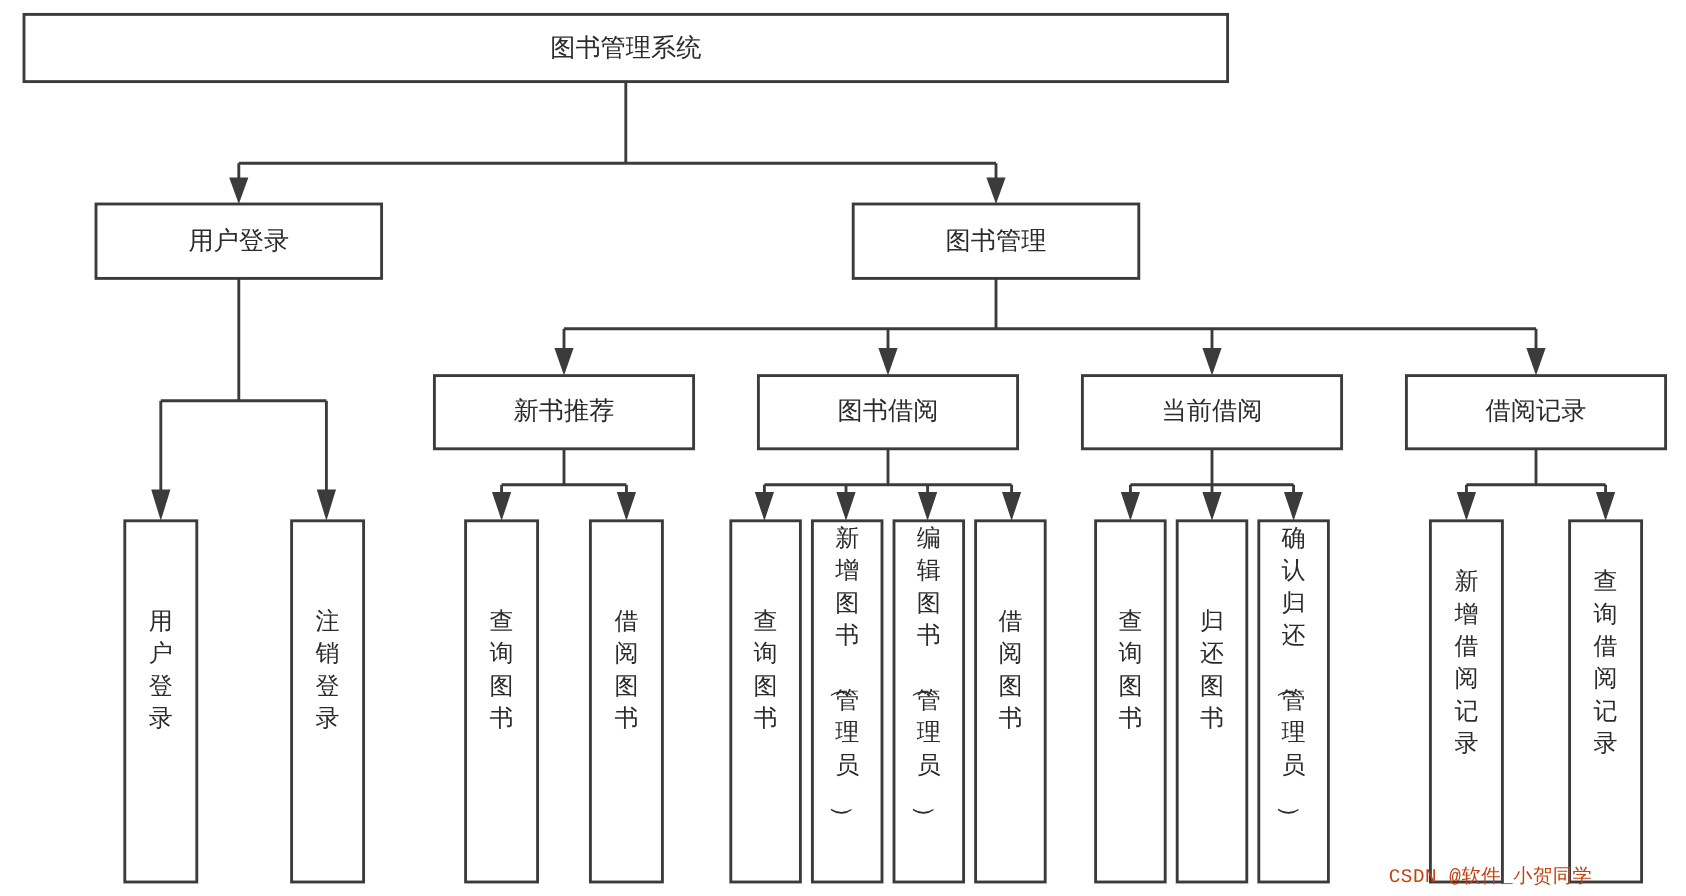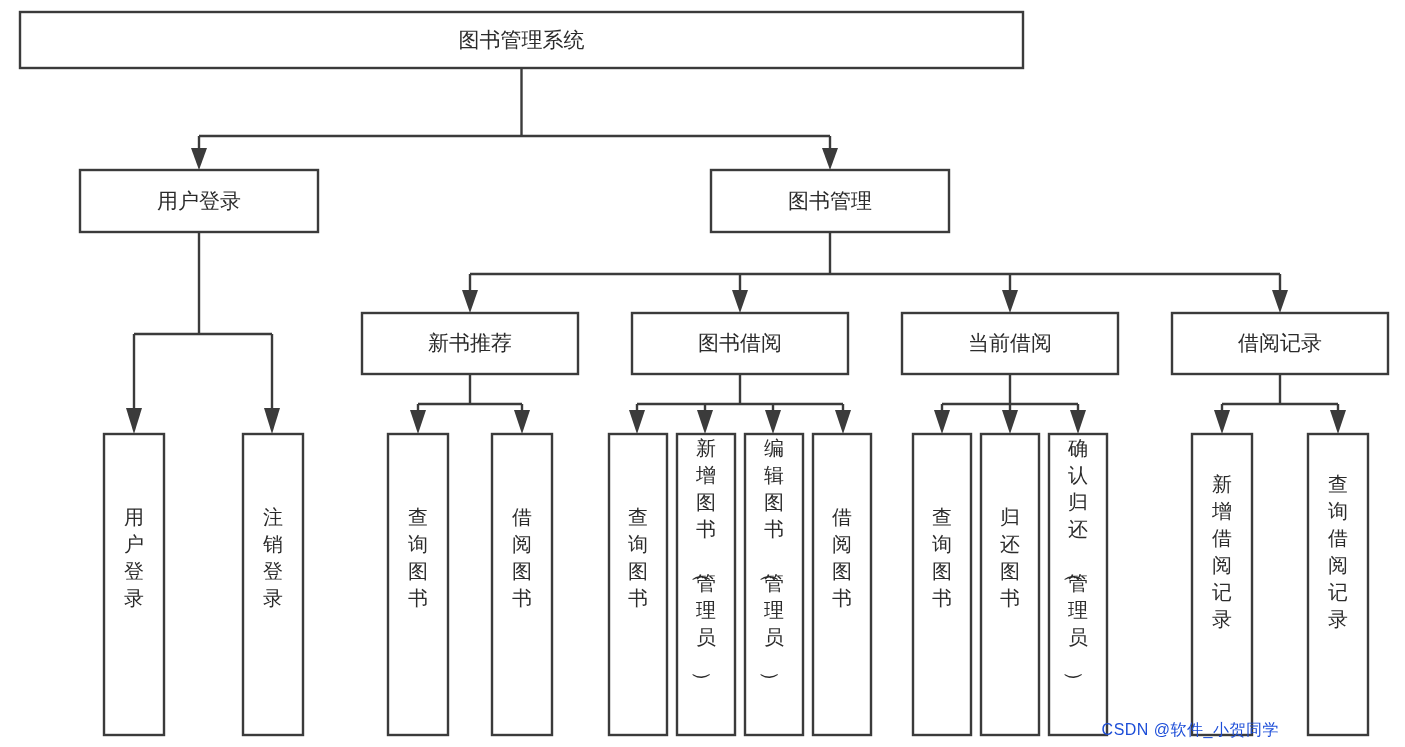--- a/index.html
+++ b/index.html
@@ -11,20 +11,21 @@
     width: 1405px;
     height: 747px;
     font-family: "Liberation Sans", "DejaVu Sans", sans-serif;
     overflow: hidden;
   }
   #diagram-root {
     position: relative;
     width: 1293px;
     height: 747px;
     background: #ffffff;
+    padding-left: 48px;
   }
   svg.flow {
     position: absolute;
     left: 0;
     top: 0;
     width: 1405px;
     height: 747px;
   }
   .node-rect {
     fill: #ffffff;
@@ -51,23 +52,23 @@
   .node-label-v {
     font-family: "Liberation Sans", "DejaVu Sans", sans-serif;
     font-size: 20px;
     fill: #2b2b2b;
     text-anchor: middle;
   }
   .watermark {
     position: absolute;
     right: 14px;
     bottom: 6px;
-    font-family: Liberation Sans, sans-serif;
+    font-family: Liberation Mono, monospace;
     font-size: 16px;
-    color: #1d4ed8;
+    color: #c2410c;
     white-space: nowrap;
     letter-spacing: 0.5px;
   }
 </style>
 </head>
 <body>
 
 <div id="diagram-root">
 
   <svg class="flow" viewBox="0 0 1405 747" xmlns="http://www.w3.org/2000/svg">

